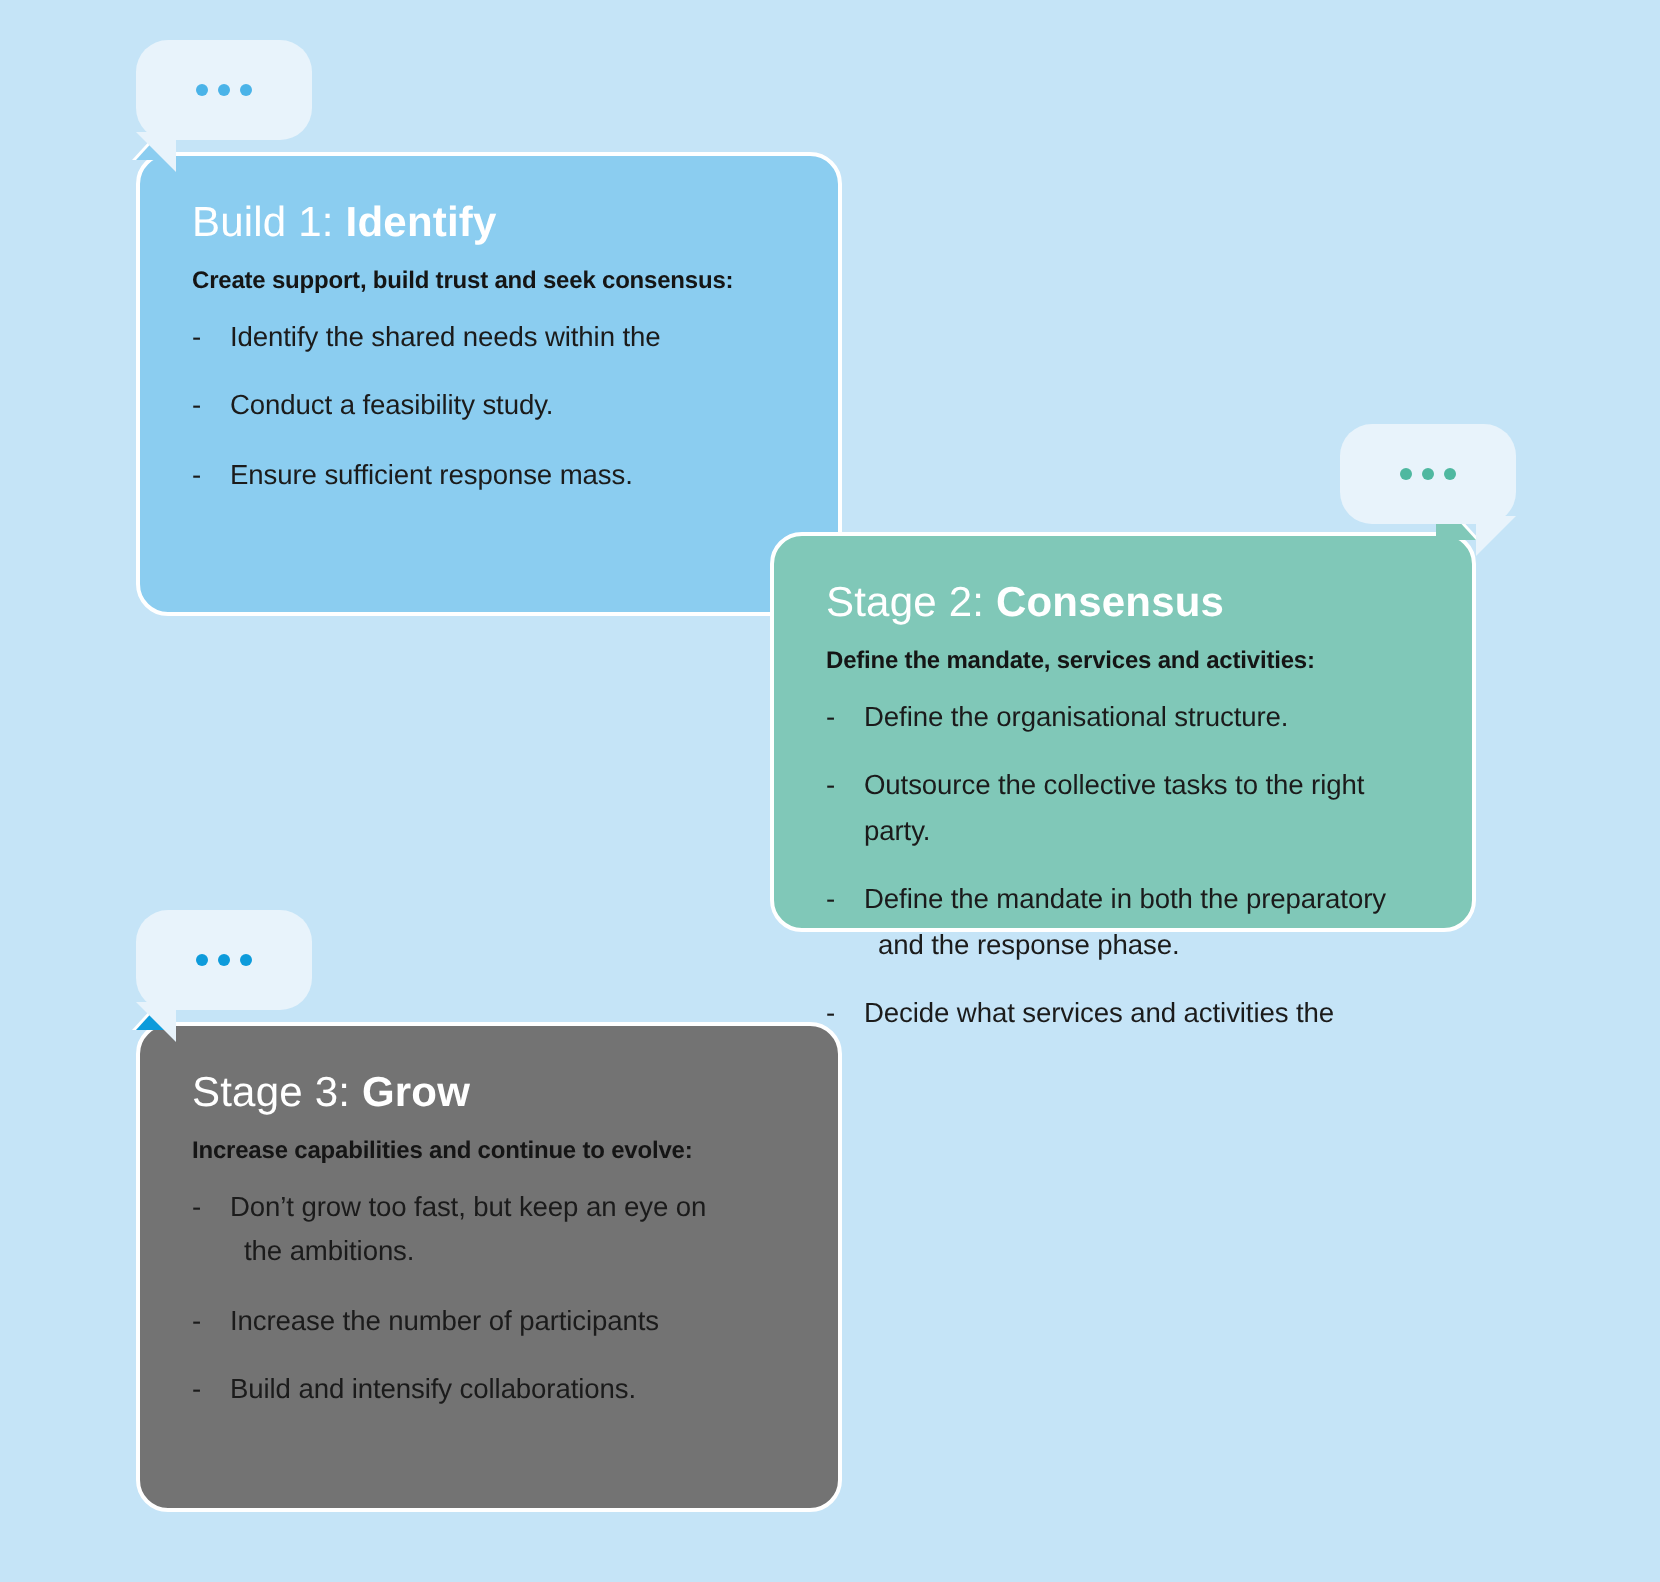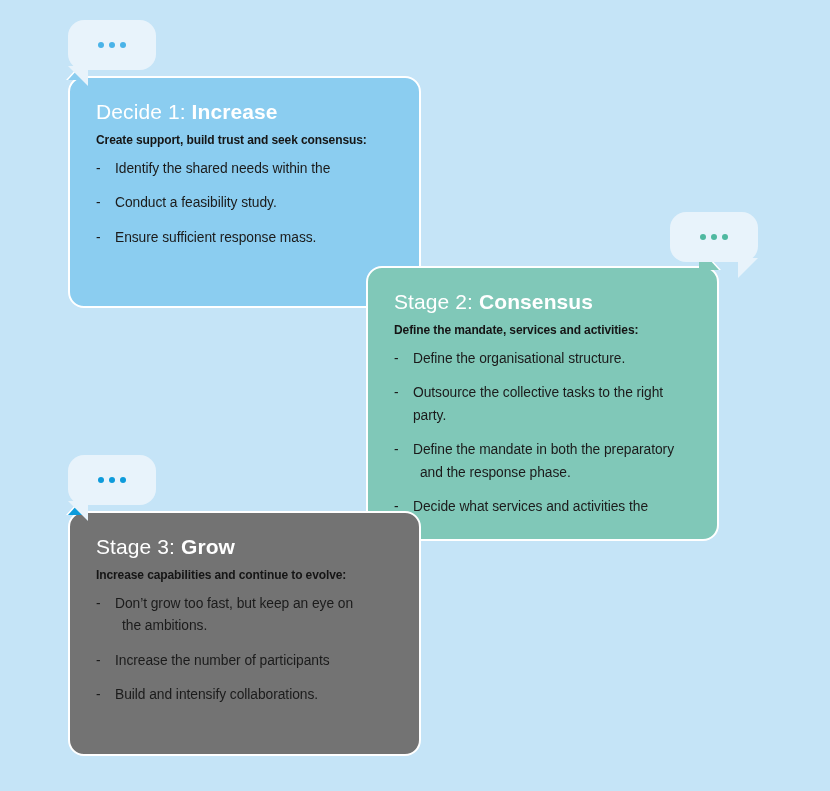--- a/index.html
+++ b/index.html
@@ -156,21 +156,21 @@
     padding-left: 7px;
   }
 
   
   #card-stage-1 {
     left: 68px;  top: 76px;  width: 353px; height: 232px;
     background: #8bcdf0; --card-bg: #8bcdf0;
     z-index: 2;
   }
   #card-stage-2 {
-    left: 366px; top: 266px; width: 353px; height: 275px;
+    left: 385px; top: 266px; width: 353px; height: 200px;
     background: #80c8b8; --card-bg: #80c8b8;
     z-index: 4;
   }
   #card-stage-3 {
     left: 68px;  top: 511px; width: 353px; height: 245px;
     background: #0d9bdb; --card-bg: #0d9bdb;
     z-index: 6;
   }
 
   #bubble-stage-1 { left: 68px;  top: 20px;  z-index: 3; }
@@ -186,22 +186,22 @@
     <span class="dots">
       <i style="background: rgb(74, 179, 232);"></i><i style="background: rgb(74, 179, 232);"></i><i style="background: rgb(74, 179, 232);"></i>
     </span>
     <span class="tail" style="border-top-color: rgb(232, 243, 251);"></span>
   </div>
 
   <div class="stage-card ct-left" id="card-stage-1" style="background: rgb(139, 205, 240); --card-bg: #8bcdf0;">
     <span class="card-tail-edge"></span>
     <span class="card-tail"></span>
     <div class="stage-title">
-      <span>Decide 1:</span>
-      <span class="kw">Increase</span>
+      <span>Build 1:</span>
+      <span class="kw">Identify</span>
     </div>
     <div class="stage-sub">Create support, build trust and seek consensus:</div>
     <ul class="stage-list">
       <li>
         <span class="dash">-</span>
         <span>Identify the shared needs within the</span>
       </li>
       <li>
         <span class="dash">-</span>
         <span>Conduct a feasibility study.</span>

